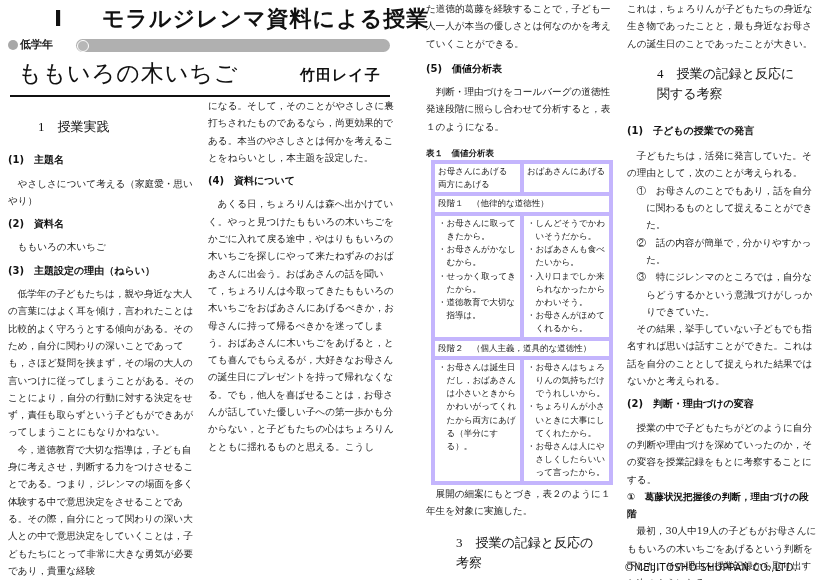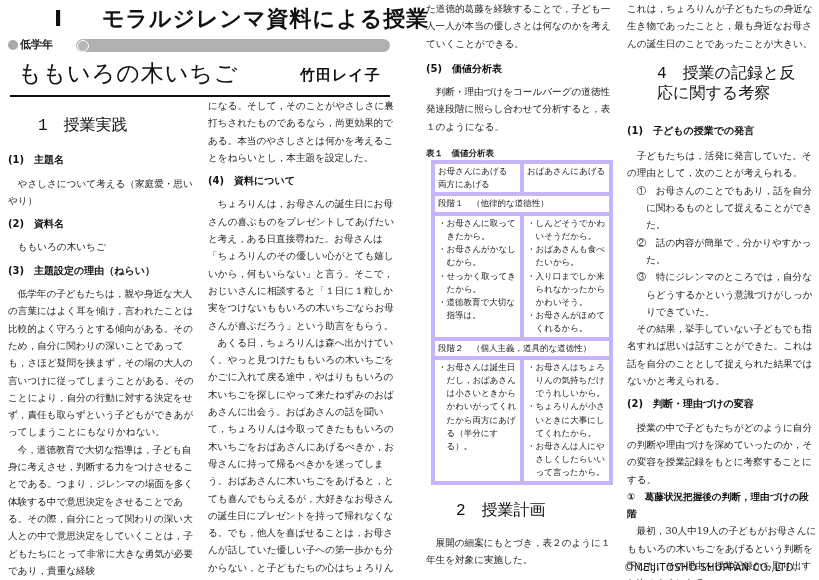--- a/index.html
+++ b/index.html
@@ -44,21 +44,21 @@
       font-family: "DejaVu Serif", serif; font-weight: bold; font-size: 15px; color: #111; letter-spacing: 1px;
     }
     .title-rule { position: absolute; left: 10px; top: 95px; width: 380px; height: 2px; background: #111; }
 
     .col { position: absolute; font-size: 9.6px; line-height: 17.3px; }
     .col p { text-indent: 1em; }
     .col .noindent { text-indent: 0; }
     .col .pad { padding-left: 1em; text-indent: 0; }
 
     .section-head {
-      font-family: Liberation Mono, monospace; font-size: 16px; font-weight: normal; color: #111;
+      font-family: Liberation Serif, serif; font-size: 13px; font-weight: normal; color: #111;
       text-indent: 0;
     }
     .sub-head {
       font-family: "DejaVu Sans", sans-serif; font-size: 10px; font-weight: bold; color: #111;
       text-indent: 0;
     }
 
     .col-l1 { left: 8px; top: 112px; width: 188px; }
     .col-l2 { left: 208px; top: 97px; width: 190px; }
     .col-r1 { left: 11px; top: 0px; width: 185px; }
@@ -105,21 +105,20 @@
     <div class="sub-head" style="margin-bottom:6px;">(2)　資料名</div>
     <p style="margin-bottom:6px;">ももいろの木いちご</p>
     <div class="sub-head" style="margin-bottom:6px;">(3)　主題設定の理由（ねらい）</div>
     <p>低学年の子どもたちは，親や身近な大人の言葉にはよく耳を傾け，言われたことは比較的よく守ろうとする傾向がある。そのため，自分に関わりの深いことであっても，さほど疑問を挟まず，その場の大人の言いつけに従ってしまうことがある。そのことにより，自分の行動に対する決定をせず，責任も取らずという子どもができあがってしまうことにもなりかねない。</p>
     <p>今，道徳教育で大切な指導は，子ども自身に考えさせ，判断する力をつけさせることである。つまり，ジレンマの場面を多く体験する中で意思決定をさせることである。その際，自分にとって関わりの深い大人との中で意思決定をしていくことは，子どもたちにとって非常に大きな勇気が必要であり，貴重な経験</p>
   </div>
 
   <div class="col col-l2">
     <p class="noindent">になる。そして，そのことがやさしさに裏打ちされたものであるなら，尚更効果的である。本当のやさしさとは何かを考えることをねらいとし，本主題を設定した。</p>
     <div class="sub-head" style="margin:6px 0 6px 0;">(4)　資料について</div>
-    <p>ちょろりんは，お母さんの誕生日にお母さんの喜ぶものをプレゼントしてあげたいと考え，ある日直接尋ねた。お母さんは「ちょろりんのその優しい心がとても嬉しいから，何もいらない」と言う。そこで，おじいさんに相談すると「１日に１粒しか実をつけないももいろの木いちごならお母さんが喜ぶだろう」という助言をもらう。</p>
     <p>あくる日，ちょろりんは森へ出かけていく。やっと見つけたももいろの木いちごをかごに入れて戻る途中，やはりももいろの木いちごを探しにやって来たねずみのおばあさんに出会う。おばあさんの話を聞いて，ちょろりんは今取ってきたももいろの木いちごをおばあさんにあげるべきか，お母さんに持って帰るべきかを迷ってしまう。おばあさんに木いちごをあげると，とても喜んでもらえるが，大好きなお母さんの誕生日にプレゼントを持って帰れなくなる。でも，他人を喜ばせることは，お母さんが話していた優しい子への第一歩かも分からない，と子どもたちの心はちょろりんとともに揺れるものと思える。こうし</p>
   </div>
 </div>
 
 <div class="page-right">
   <div class="col col-r1">
     <p class="noindent">た道徳的葛藤を経験することで，子ども一人一人が本当の優しさとは何なのかを考えていくことができる。</p>
     <div class="sub-head" style="margin:8px 0 6px 0;">(5)　価値分析表</div>
     <p>判断・理由づけをコールバーグの道徳性発達段階に照らし合わせて分析すると，表１のようになる。</p>
 
@@ -157,21 +156,20 @@
         </td>
         <td>
           <div class="item">・お母さんはちょろりんの気持ちだけでうれしいから。</div>
           <div class="item">・ちょろりんが小さいときに大事にしてくれたから。</div>
           <div class="item">・お母さんは人にやさしくしたらいいって言ったから。</div>
         </td>
       </tr>
     </tbody>
       </table>
 
-    <div class="section-head" style="padding-left:30px; margin-top:18px; margin-bottom:14px;">2　授業計画</div>
     <p>展開の細案にもとづき，表２のように１年生を対象に実施した。</p>
     <div class="section-head" style="padding-left:30px; padding-right:10px; margin-top:14px; margin-bottom:12px; line-height:20px;">3　授業の記録と反応の考察</div>
 
   </div>
 
   <div class="col col-r2">
     <p class="noindent">これは，ちょろりんが子どもたちの身近な生き物であったことと，最も身近なお母さんの誕生日のことであったことが大きい。</p>
     <div class="section-head" style="padding-left:30px; padding-right:20px; margin-top:12px; margin-bottom:18px; line-height:20px;">4　授業の記録と反応に関する考察</div>
     <div class="sub-head" style="margin-bottom:8px;">(1)　子どもの授業での発言</div>
     <p>子どもたちは，活発に発言していた。その理由として，次のことが考えられる。</p>

